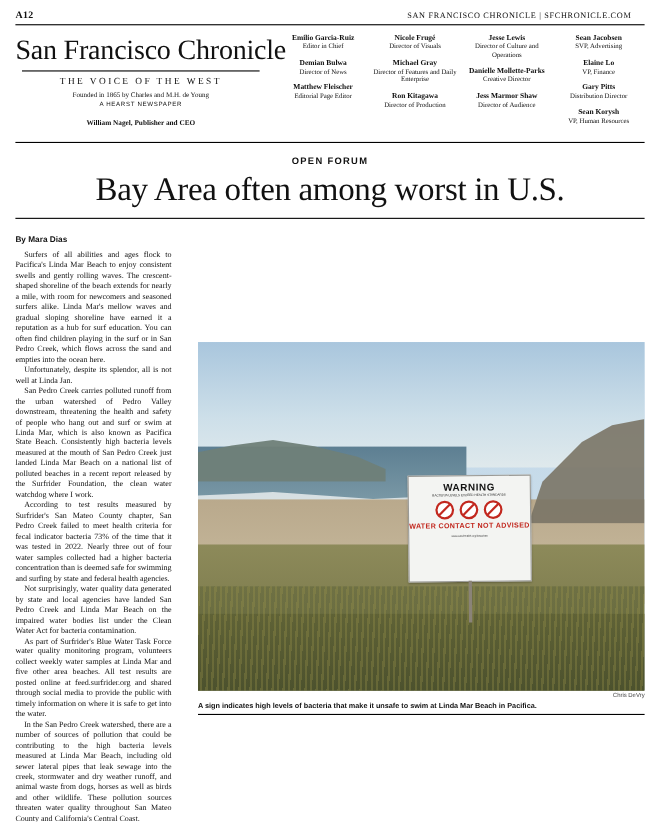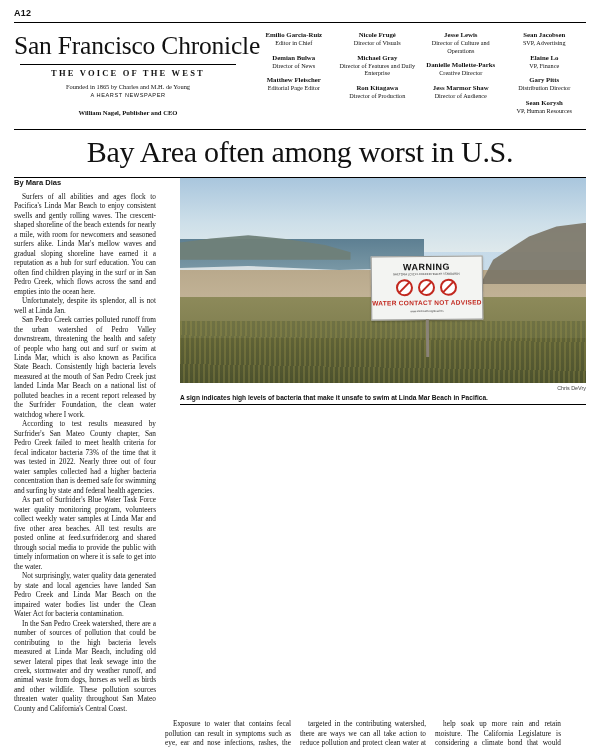--- a/index.html
+++ b/index.html
@@ -22,21 +22,21 @@
     box-sizing: border-box;
     position: relative;
   }
 
   
   .folio {
     display: flex;
     justify-content: space-between;
     align-items: baseline;
     padding: 8px 26px 4px 14px;
-    font-family: Liberation Sans, sans-serif;
+    font-family: Liberation Serif, serif;
   }
   .folio-left {
     font-size: 9px;
     font-weight: bold;
     letter-spacing: .3px;
   }
   .folio-right {
     font-size: 7.5px;
     letter-spacing: .6px;
     color: #111;
@@ -66,21 +66,21 @@
     line-height: 1.05;
   }
   .flag-rule {
     border-top: 1px solid #000;
     margin: 4px 6px 3px 6px;
   }
   .flag-sub {
     font-family: "Liberation Serif", serif;
     font-size: 8.5px;
     letter-spacing: 2.2px;
-    font-weight: bold;
+    font-weight: normal;
   }
   .flag-founded {
     font-size: 6.4px;
     margin-top: 5px;
     font-family: "Liberation Serif", serif;
   }
   .flag-hearst {
     font-size: 5.6px;
     letter-spacing: .6px;
     margin-top: 2px;
@@ -143,22 +143,23 @@
   }
   .rule-head {
     border-top: 1px solid #000;
     margin: 8px 14px 0 14px;
   }
 
   
   .body-wrap {
     display: flex;
     padding: 0 14px;
-    margin-top: 0;
+    margin-top: 14px;
     gap: 24px;
+    align-items: center;
   }
   .col {
     width: 126px;
     flex: 0 0 126px;
   }
   .col-first { width: 142px; flex: 0 0 142px; }
   .byline {
     font-family: "Liberation Sans", sans-serif;
     font-size: 7.5px;
     font-weight: bold;
@@ -175,21 +176,21 @@
   }
   .photo-area {
     flex: 1 1 auto;
     position: relative;
   }
 
   
   .photo {
     position: relative;
     width: 100%;
-    height: 205px;
+    height: 317px;
     overflow: hidden;
     background: linear-gradient(#bcd4e6, #d8e6ef);
   }
   .sky {
     position: absolute; left:0; top:0; width:100%; height:36%;
     background: linear-gradient(#a9c6dd 0%, #cddfe9 60%, #dfe9ec 100%);
   }
   .sea {
     position: absolute; left:0; top:30%; width:60%; height:22%;
     background: linear-gradient(#5d7f92, #86a3ae);
@@ -300,20 +301,21 @@
     flex:0 0 142px;
   }
 </style>
 </head>
 <body>
 
 <div class="page">
 
   <div class="folio">
     <div class="folio-left">A12</div>
+    <div class="folio-right">SAN FRANCISCO CHRONICLE | SFCHRONICLE.COM</div>
   </div>
   <div class="rule-top"></div>
 
   <div class="masthead">
     <div class="flag">
       <div class="flag-title">San Francisco Chronicle</div>
       <div class="flag-rule"></div>
       <div class="flag-sub">THE VOICE OF THE WEST</div>
       <div class="flag-founded">Founded in 1865 by Charles and M.H. de Young</div>
       <div class="flag-hearst">A HEARST NEWSPAPER</div>
@@ -378,32 +380,33 @@
         </div>
         <div class="staff-entry">
           <div class="staff-name">Sean Korysh</div>
           <div class="staff-role">VP, Human Resources</div>
         </div>
       </div>
     </div>
   </div>
   <div class="rule-mast"></div>
 
+  <div class="kicker">OPEN FORUM</div>
   <div class="headline">Bay Area often among worst in U.S.</div>
   <div class="rule-head"></div>
 
   <div class="body-wrap">
     <div class="col col-first">
       <div class="byline">By Mara Dias</div>
       <p class="bodytext">Surfers of all abilities and ages flock to Pacifica's Linda Mar Beach to enjoy consistent swells and gently rolling waves. The crescent-shaped shoreline of the beach extends for nearly a mile, with room for newcomers and seasoned surfers alike. Linda Mar's mellow waves and gradual sloping shoreline have earned it a reputation as a hub for surf education. You can often find children playing in the surf or in San Pedro Creek, which flows across the sand and empties into the ocean here.</p>
       <p class="bodytext">Unfortunately, despite its splendor, all is not well at Linda Jan.</p>
       <p class="bodytext">San Pedro Creek carries polluted runoff from the urban watershed of Pedro Valley downstream, threatening the health and safety of people who hang out and surf or swim at Linda Mar, which is also known as Pacifica State Beach. Consistently high bacteria levels measured at the mouth of San Pedro Creek just landed Linda Mar Beach on a national list of polluted beaches in a recent report released by the Surfrider Foundation, the clean water watchdog where I work.</p>
       <p class="bodytext">According to test results measured by Surfrider's San Mateo County chapter, San Pedro Creek failed to meet health criteria for fecal indicator bacteria 73% of the time that it was tested in 2022. Nearly three out of four water samples collected had a higher bacteria concentration than is deemed safe for swimming and surfing by state and federal health agencies.</p>
+      <p class="bodytext">Not surprisingly, water quality data generated by state and local agencies have landed San Pedro Creek and Linda Mar Beach on the impaired water bodies list under the Clean Water Act for bacteria contamination.</p>
       <p class="bodytext">As part of Surfrider's Blue Water Task Force water quality monitoring program, volunteers collect weekly water samples at Linda Mar and five other area beaches. All test results are posted online at feed.surfrider.org and shared through social media to provide the public with timely information on where it is safe to get into the water.</p>
-      <p class="bodytext">Not surprisingly, water quality data generated by state and local agencies have landed San Pedro Creek and Linda Mar Beach on the impaired water bodies list under the Clean Water Act for bacteria contamination.</p>
       <p class="bodytext">In the San Pedro Creek watershed, there are a number of sources of pollution that could be contributing to the high bacteria levels measured at Linda Mar Beach, including old sewer lateral pipes that leak sewage into the creek, stormwater and dry weather runoff, and animal waste from dogs, horses as well as birds and other wildlife. These pollution sources threaten water quality throughout San Mateo County and California's Central Coast.</p>
       <p class="bodytext"></p>
     </div>
 
     <div class="photo-area">
       <div class="photo">
         <div class="sky"></div>
         <div class="sea"></div>
         <div class="headland"></div>
         <div class="surf"></div>

